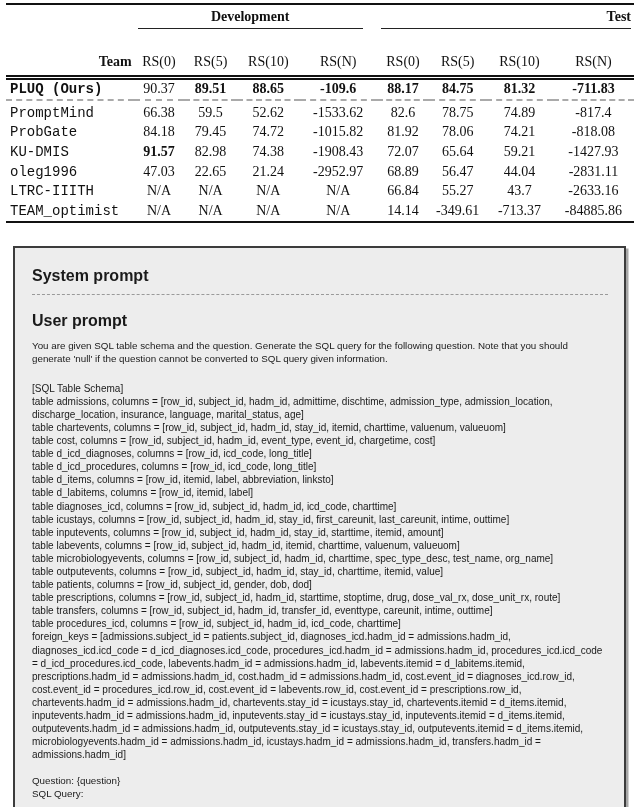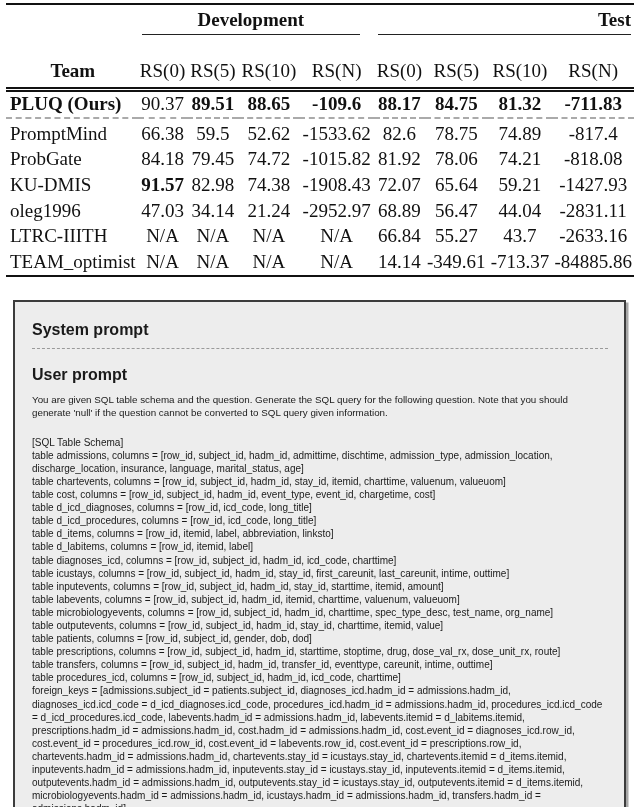--- a/index.html
+++ b/index.html
@@ -9,33 +9,33 @@
     overflow: hidden;
     font-family: "Liberation Serif", serif;
     color: #111;
   }
 
   
   .table-wrap { margin: 3px 6px 0 6px; }
   table.results {
     width: 100%;
     border-collapse: collapse;
-    font-size: 19px;
+    font-size: 14px;
     border-top: 2.5px solid #111;
     border-bottom: 2.5px solid #111;
   }
   table.results thead { border-bottom: 5px double #111; }
   th, td { padding: 1.5px 2px; text-align: center; font-weight: normal; white-space: nowrap; }
   th.group { font-weight: bold; padding-top: 4px; }
   th.group .cmid { border-bottom: 1.5px solid #222; padding-bottom: 3px; }
   th.group.dev .cmid { margin: 0 12px 0 2px; }
   th.group.test .cmid { margin: 0 1px 0 2px; text-align: right; }
-  th.team-h { text-align: center; font-weight: bold; padding-left: 4px; vertical-align: bottom; padding-bottom: 5px; }
+  th.team-h { text-align: right; font-weight: bold; padding-left: 4px; vertical-align: bottom; padding-bottom: 5px; }
   th.sub { padding: 23px 2px 5px 2px; vertical-align: bottom; }
-  td.team { text-align: left; padding-left: 4px; }
+  td.team { text-align: left; padding-left: 4px; font-family: Liberation Mono, monospace; }
   tr.first-row td { padding-top: 4px; padding-bottom: 3px; }
   .b { font-weight: bold; }
   tr.dash-row td { padding: 0; height: 3px; border-top: 2px dashed #aaa; }
   tbody tr.data-row td { padding-top: 1.8px; padding-bottom: 1.8px; }
 
   
   .prompt-box {
     margin: 23px 11px 0 13px;
     width: 613px;
     height: 574px;
@@ -137,21 +137,21 @@
           <td>74.38</td>
           <td>-1908.43</td>
           <td>72.07</td>
           <td>65.64</td>
           <td>59.21</td>
           <td>-1427.93</td>
         </tr>
         <tr class="data-row">
           <td class="team">oleg1996</td>
           <td>47.03</td>
-          <td>34.14</td>
+          <td>22.65</td>
           <td>21.24</td>
           <td>-2952.97</td>
           <td>68.89</td>
           <td>56.47</td>
           <td>44.04</td>
           <td>-2831.11</td>
         </tr>
         <tr class="data-row">
           <td class="team">LTRC-IIITH</td>
           <td>N/A</td>

